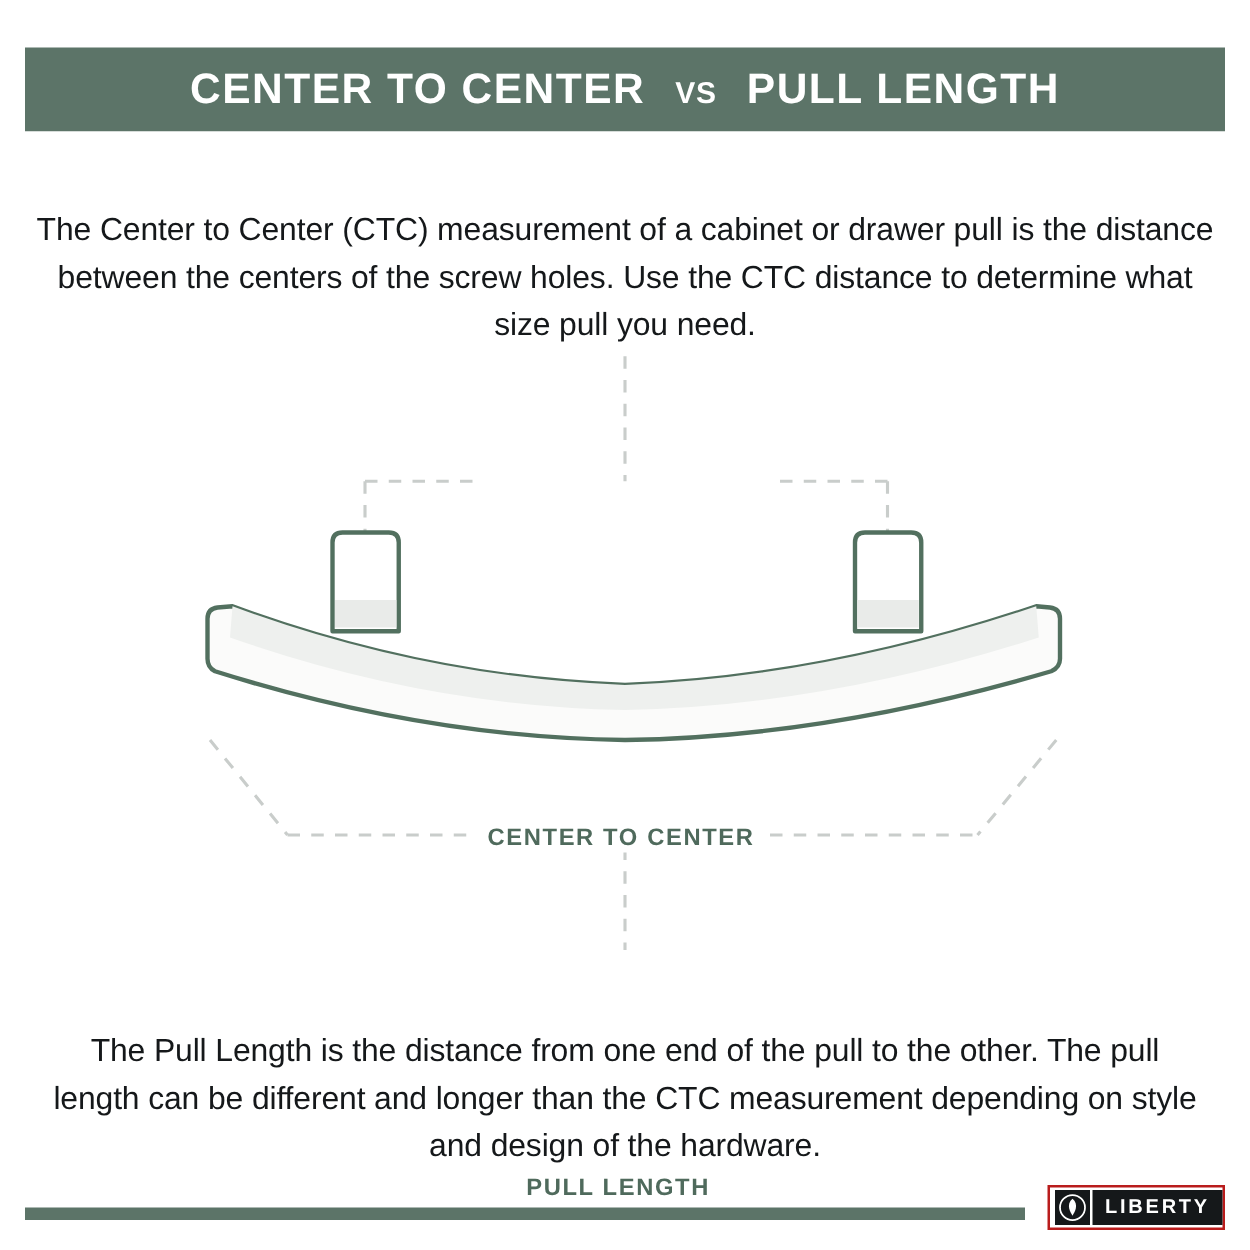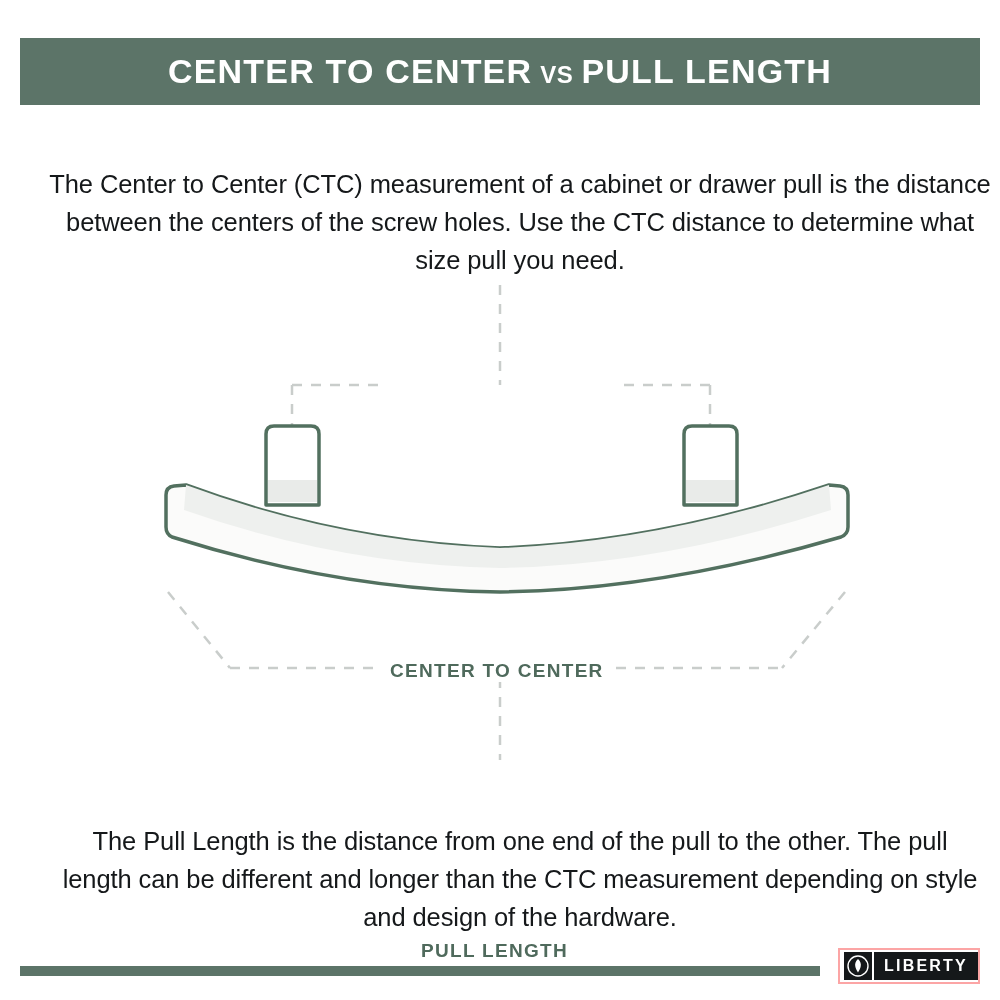--- a/index.html
+++ b/index.html
@@ -41,21 +41,20 @@
   }
 
   
   .paragraph {
     position: absolute;
     color: #15181a;
     font-size: 25.5px;
     line-height: 38px;
     text-align: center;
     letter-spacing: -0.1px;
-    margin-left: 20px;
   }
   #top-paragraph {
     left: 28px;
     top: 165px;
     width: 944px;
   }
   #bottom-paragraph {
     left: 40px;
     top: 822px;
     width: 920px;
@@ -99,21 +98,21 @@
     height: 10px;
     background: #5c7468;
   }
   .logo-box {
     position: absolute;
     right: 20px;
     top: 948px;
     width: 142px;
     height: 36px;
     background: #ffffff;
-    border: 2px solid #fca5a5;
+    border: 2px solid #b91c1c;
     display: flex;
     align-items: center;
     padding-left: 4px;
     box-sizing: border-box;
   }
   .logo-mark {
     width: 28px;
     height: 28px;
     background: #15181a;
     display: flex;
@@ -134,21 +133,21 @@
     display: flex;
     align-items: center;
     justify-content: center;
   }
 </style>
 </head>
 <body>
 
 <div class="header-band">
   <div class="header-title">
-    <span>CENTER TO CENTER</span><span class="small" style="margin:0 8px;">vs</span><span>PULL LENGTH</span>
+    <span>CENTER TO CENTER</span><span class="small" style="margin:0 24px;">vs</span><span>PULL LENGTH</span>
   </div>
 </div>
 
 <div class="paragraph" id="top-paragraph">The Center to Center (CTC) measurement of a cabinet or drawer pull is the distance between the centers of the screw holes. Use the CTC distance to determine what size pull you need.</div>
 
 <div class="diagram">
   <svg width="1000" height="490" viewBox="0 0 1000 490">
 
     <g stroke="#c9cdcb" stroke-width="2.5" stroke-dasharray="10 9" fill="none" stroke-linecap="butt">
 

